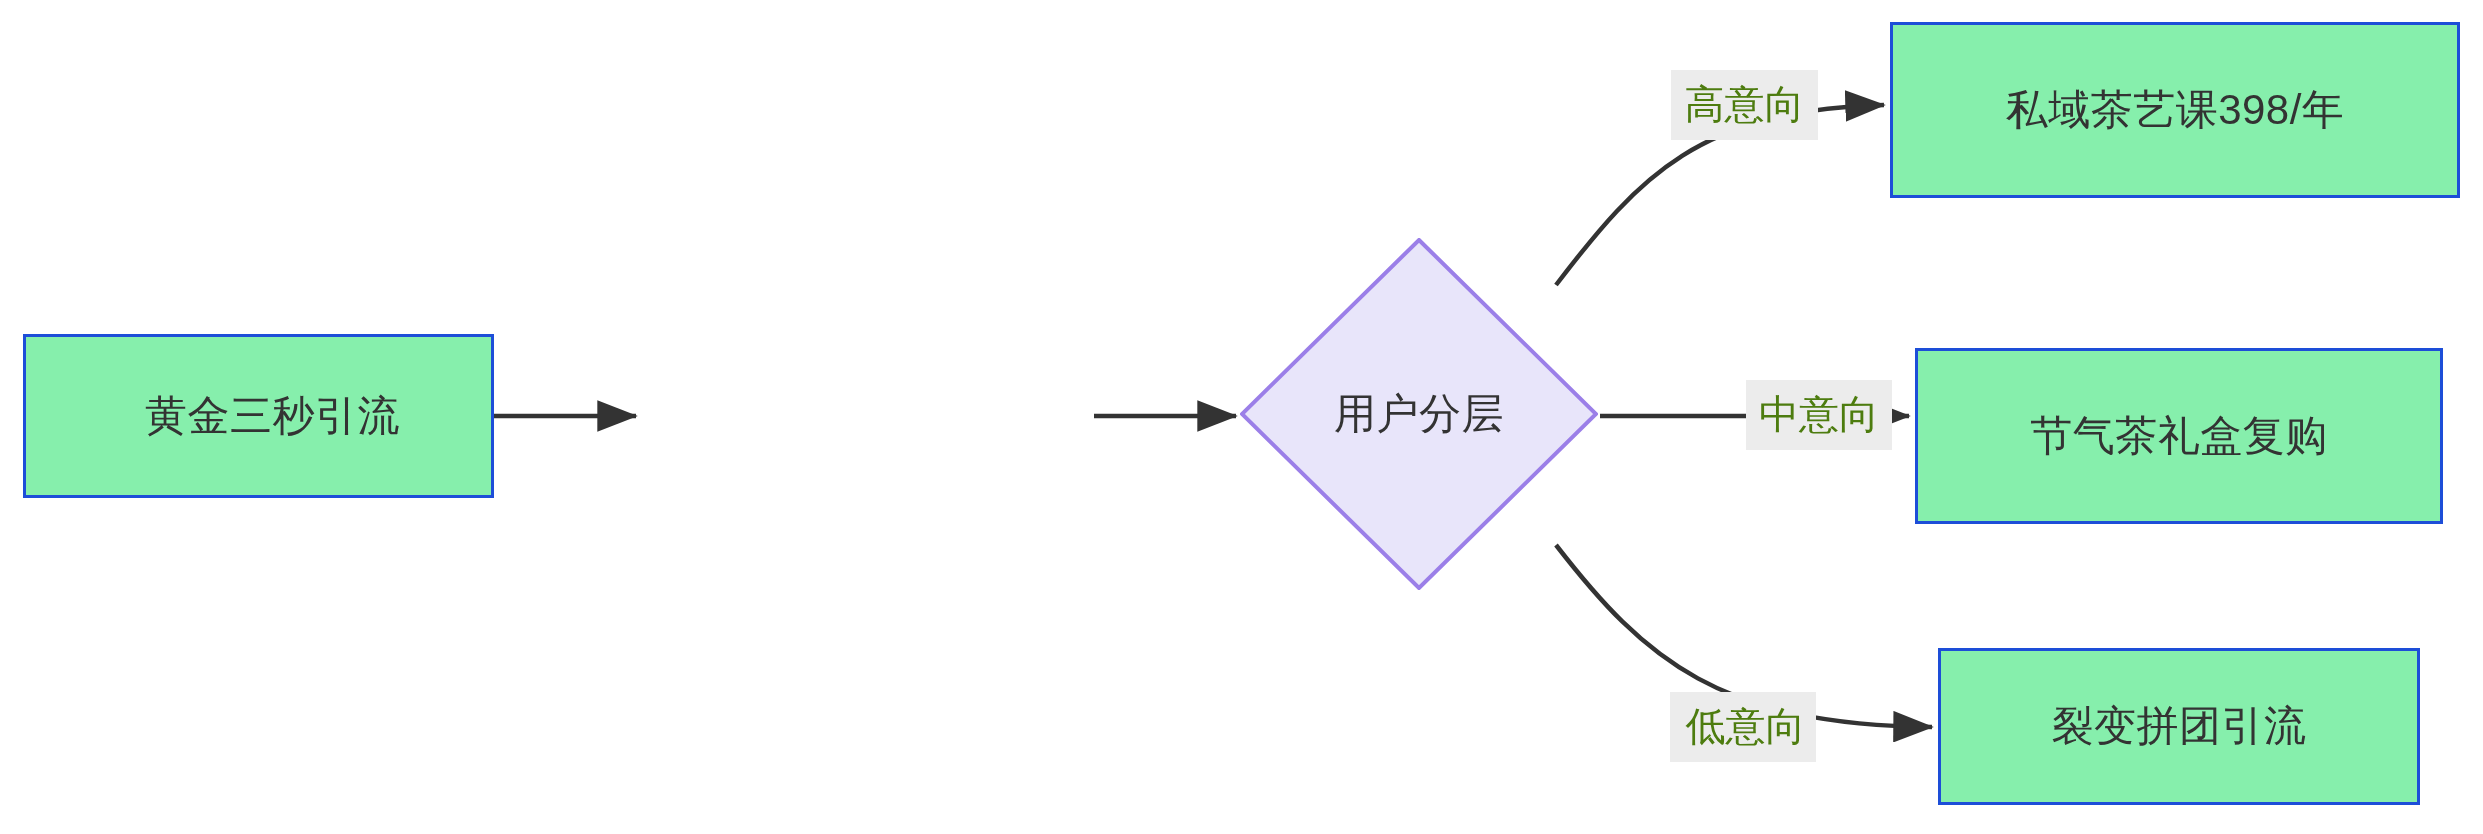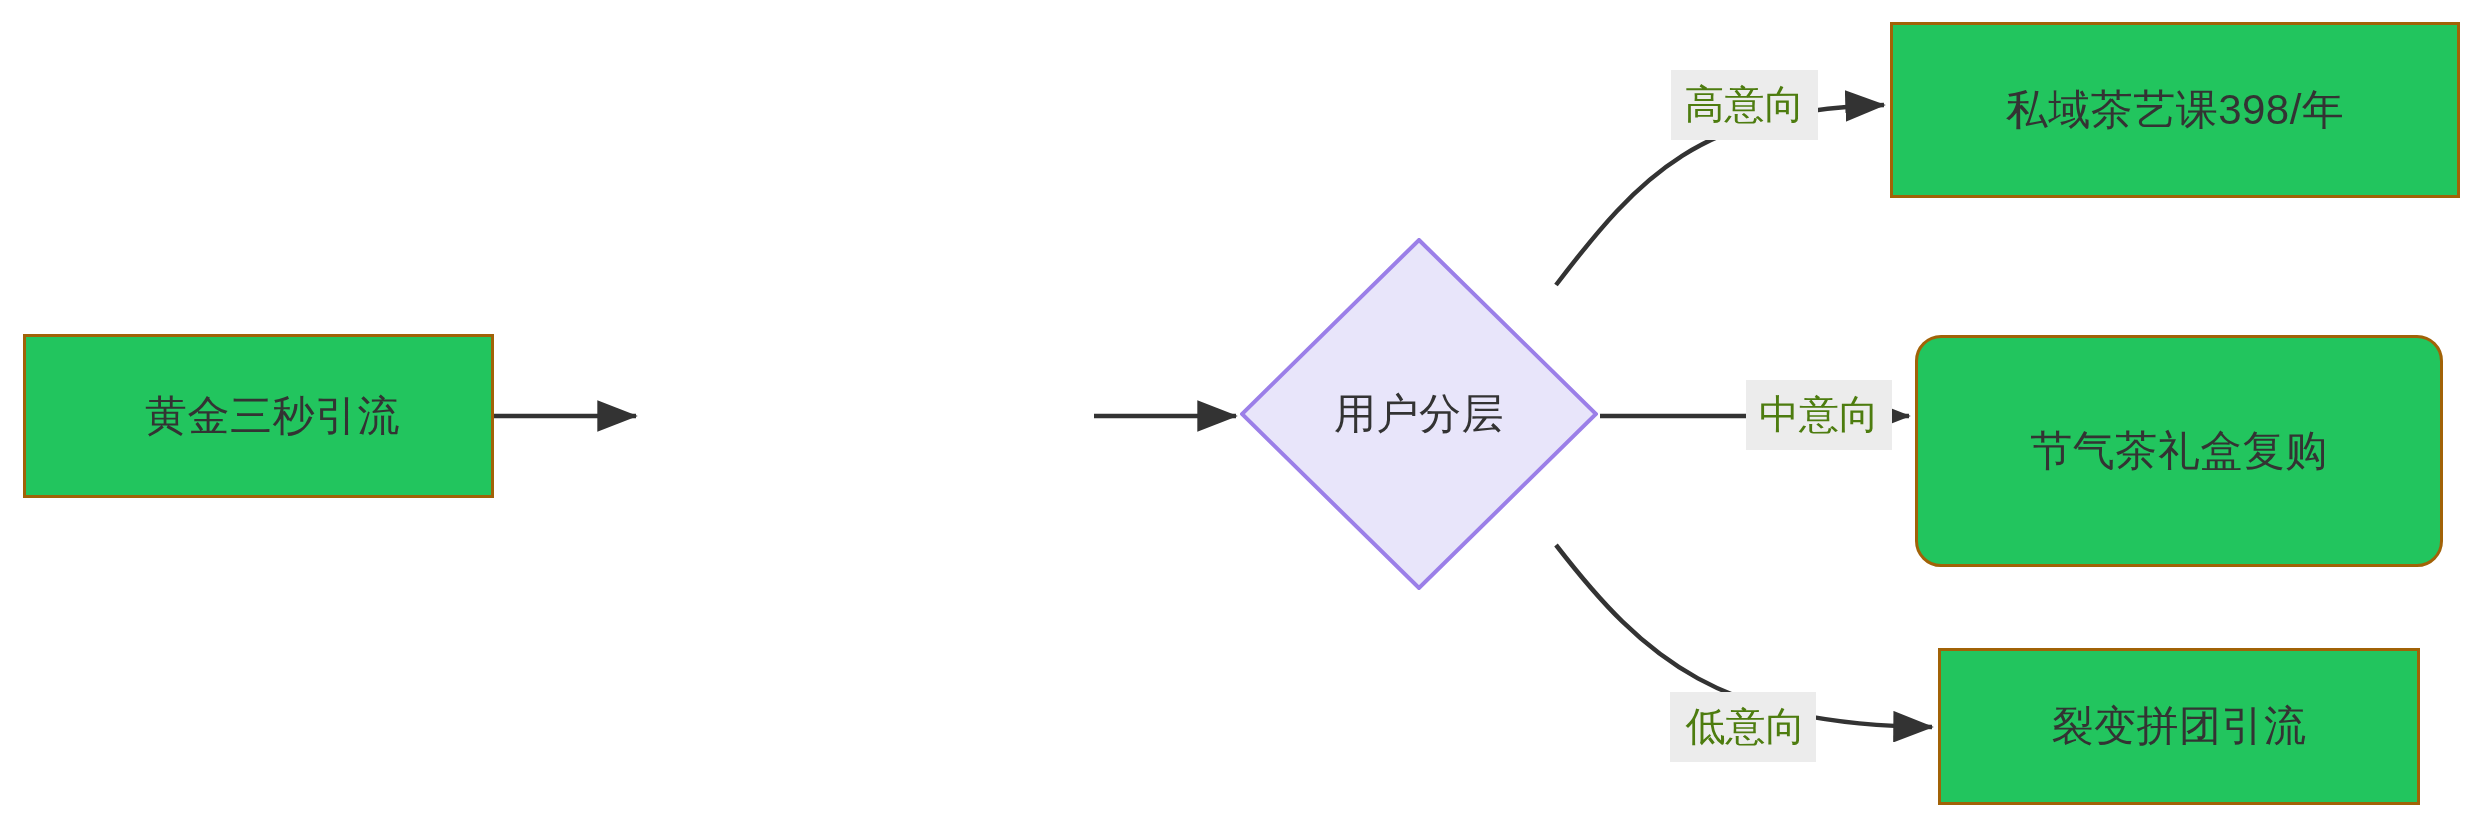--- a/index.html
+++ b/index.html
@@ -21,22 +21,22 @@
     position: absolute;
     left: 0;
     top: 0;
     width: 2483px;
     height: 834px;
     pointer-events: none;
   }
   .node {
     position: absolute;
     box-sizing: border-box;
-    background: #22c55e;
-    border: 3px solid #a16207;
+    background: #86efac;
+    border: 3px solid #1d4ed8;
     display: flex;
     align-items: center;
     justify-content: center;
     color: #333333;
     font-size: 42px;
     line-height: 1.2;
     white-space: nowrap;
     letter-spacing: 0.5px;
   }
   .node.process-sharp { border-radius: 0; }
@@ -111,17 +111,17 @@
 
   <div class="node decision" style="left:1240px; top:238px; width:358px; height:352px;">
     <svg class="decision-shape" viewBox="0 0 358 352" preserveAspectRatio="none" xmlns="http://www.w3.org/2000/svg">
       <polygon points="179,2 356,176 179,350 2,176" fill="#e8e5fa" stroke="#9b7fe8" stroke-width="4"></polygon>
     </svg>
     <span class="decision-label">用户分层</span>
   </div>
 
   <div class="node process-sharp" style="left:1890px; top:22px; width:570px; height:176px;">私域茶艺课398/年</div>
 
-  <div class="node process-sharp" style="left:1915px; top:335px; width:528px; height:232px;border-radius:26px;">节气茶礼盒复购</div>
+  <div class="node process-sharp" style="left:1915px; top:348px; width:528px; height:176px;">节气茶礼盒复购</div>
 
   <div class="node process-sharp" style="left:1938px; top:648px; width:482px; height:157px;">裂变拼团引流</div>
 
 </div>
 
 </body></html>

